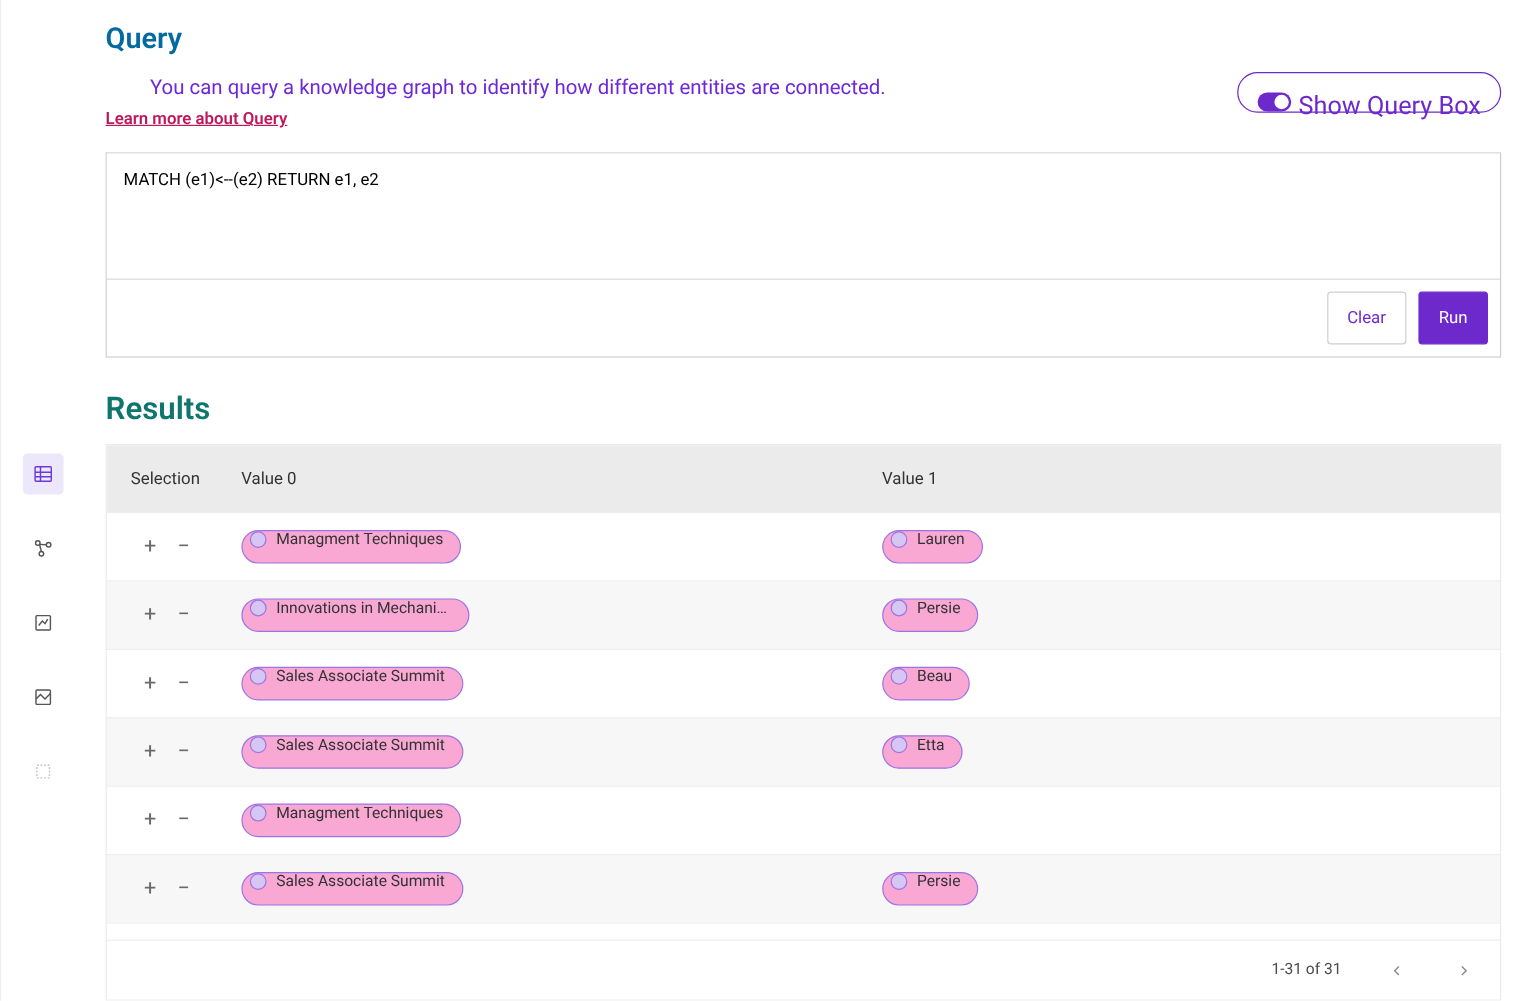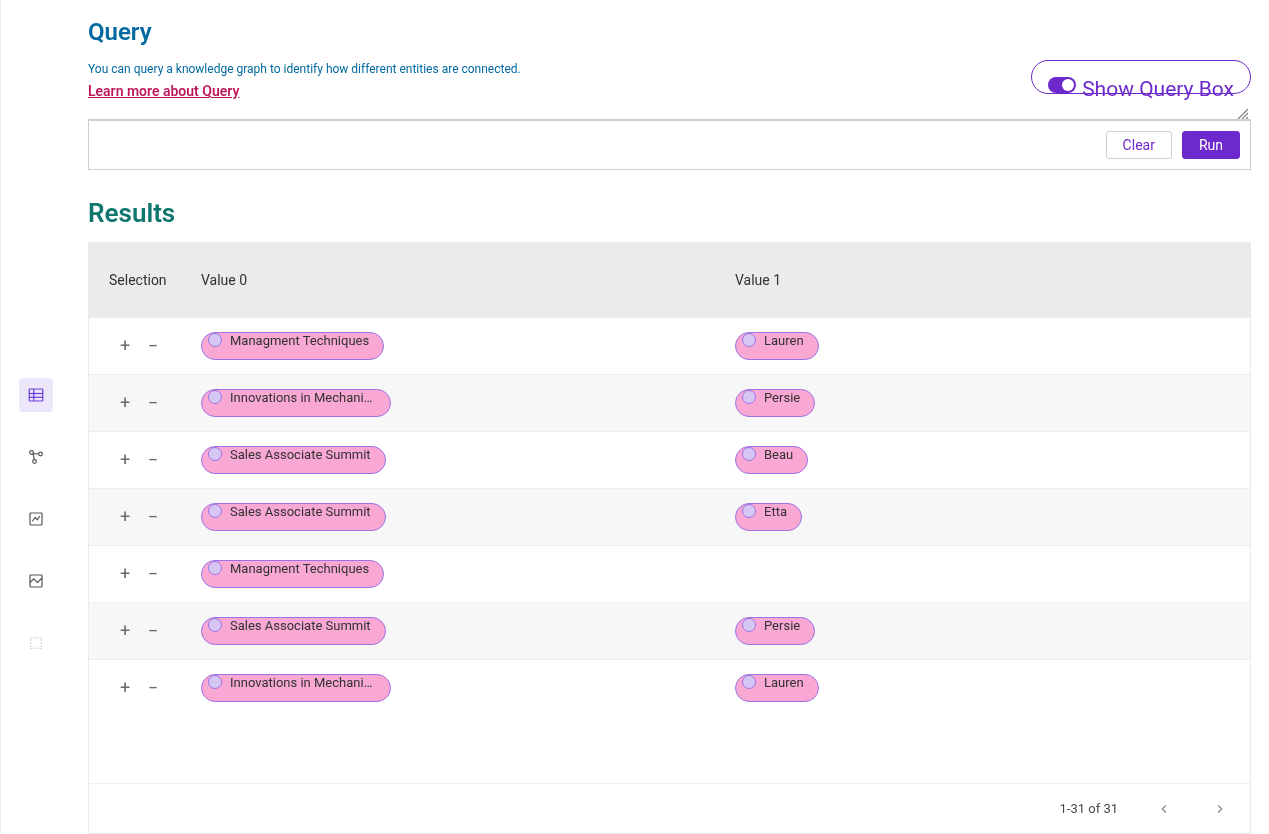--- a/index.html
+++ b/index.html
@@ -55,23 +55,24 @@
     font-weight: 600;
     color: #0369a1;
     margin-bottom: 14px;
   }
   .desc-row {
     display: flex;
     justify-content: space-between;
     align-items: flex-start;
   }
   .desc-text {
-    font-size: 12px;
-    color: #0369a1;
+    font-size: 17px;
+    color: #6d28d9;
     line-height: 1.6;
+    margin-left: 37px;
   }
   .learn-link {
     color: #be185d;
     text-decoration: underline;
     font-weight: 600;
     font-size: 14px;
     display: inline-block;
     margin-top: 4px;
   }
   .toggle-pill {
@@ -120,21 +121,21 @@
   }
   .resize-handle svg { width:12px; height:12px; stroke:#888; stroke-width:1.3; }
   .query-actions {
     border-top: 1px solid #cfcfcf;
     display: flex;
     justify-content: flex-end;
     padding: 10px 10px;
     gap: 10px;
   }
   .btn {
-    height: 28px;
+    height: 44px;
     padding: 0 16px;
     border-radius: 3px;
     font-size: 14px;
     cursor: pointer;
     display: flex;
     align-items: center;
   }
   .btn-clear {
     background: #fff;
     color: #6d29cc;
@@ -159,21 +160,21 @@
     flex: 1;
     display: flex;
     flex-direction: column;
     overflow: hidden;
   }
   .thead {
     display: flex;
     background: #ebebeb;
     color: #323232;
     font-size: 14px;
-    height: 74px;
+    height: 56px;
     align-items: center;
   }
   .col-sel { width: 100px; padding-left: 20px; }
   .col-v0  { width: 534px; padding-left: 12px; }
   .col-v1  { flex: 1; padding-left: 12px; }
   .tbody {
     flex: 1;
     overflow-y: auto;
   }
   .row {
@@ -285,20 +286,21 @@
         <div class="desc-text">You can query a knowledge graph to identify how different entities are connected.</div>
         <a href="#" class="learn-link">Learn more about Query</a>
       </div>
       <div class="toggle-pill">
         <span class="switch"></span>
         <span>Show Query Box</span>
       </div>
     </div>
 
     <div class="query-box">
+      <textarea class="query-textarea" style="">MATCH (e1)&lt;--(e2) RETURN e1, e2</textarea>
       <div class="resize-handle">
         <svg viewBox="0 0 12 12">
             <line x1="2" y1="12" x2="12" y2="2"></line>
             <line x1="6" y1="12" x2="12" y2="6"></line>
             <line x1="10" y1="12" x2="12" y2="10"></line>
           </svg>
       </div>
       <div class="query-actions">
         <div class="btn btn-clear">Clear</div>
         <div class="btn btn-run">Run</div>

